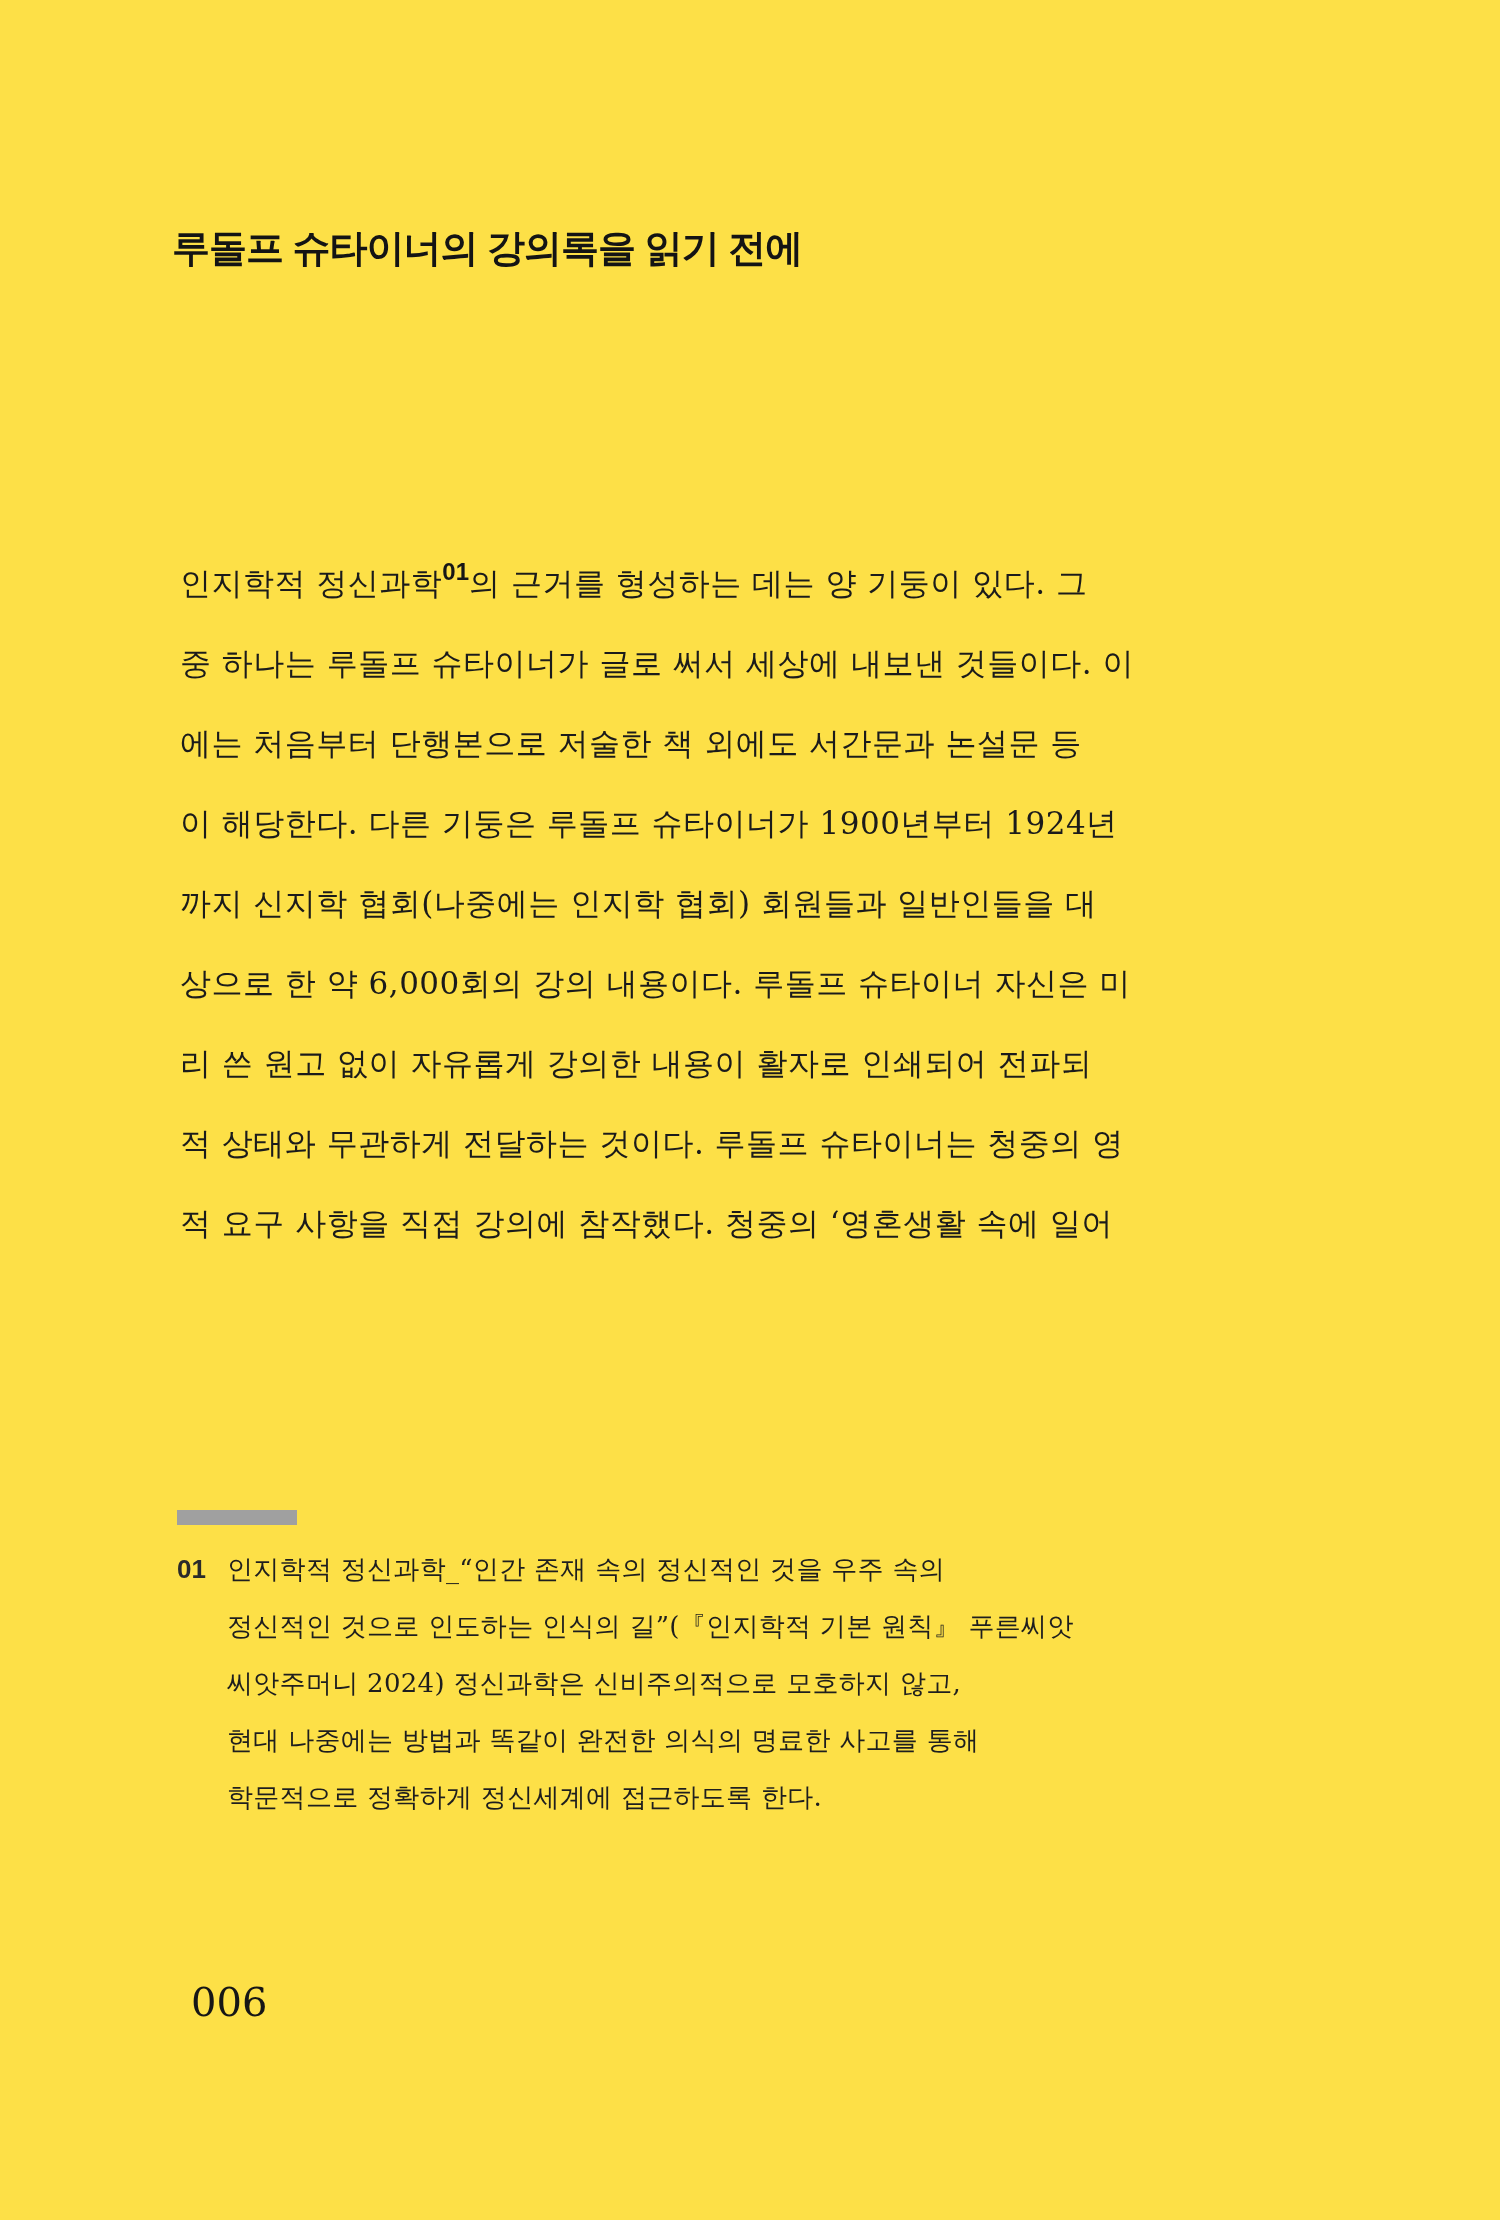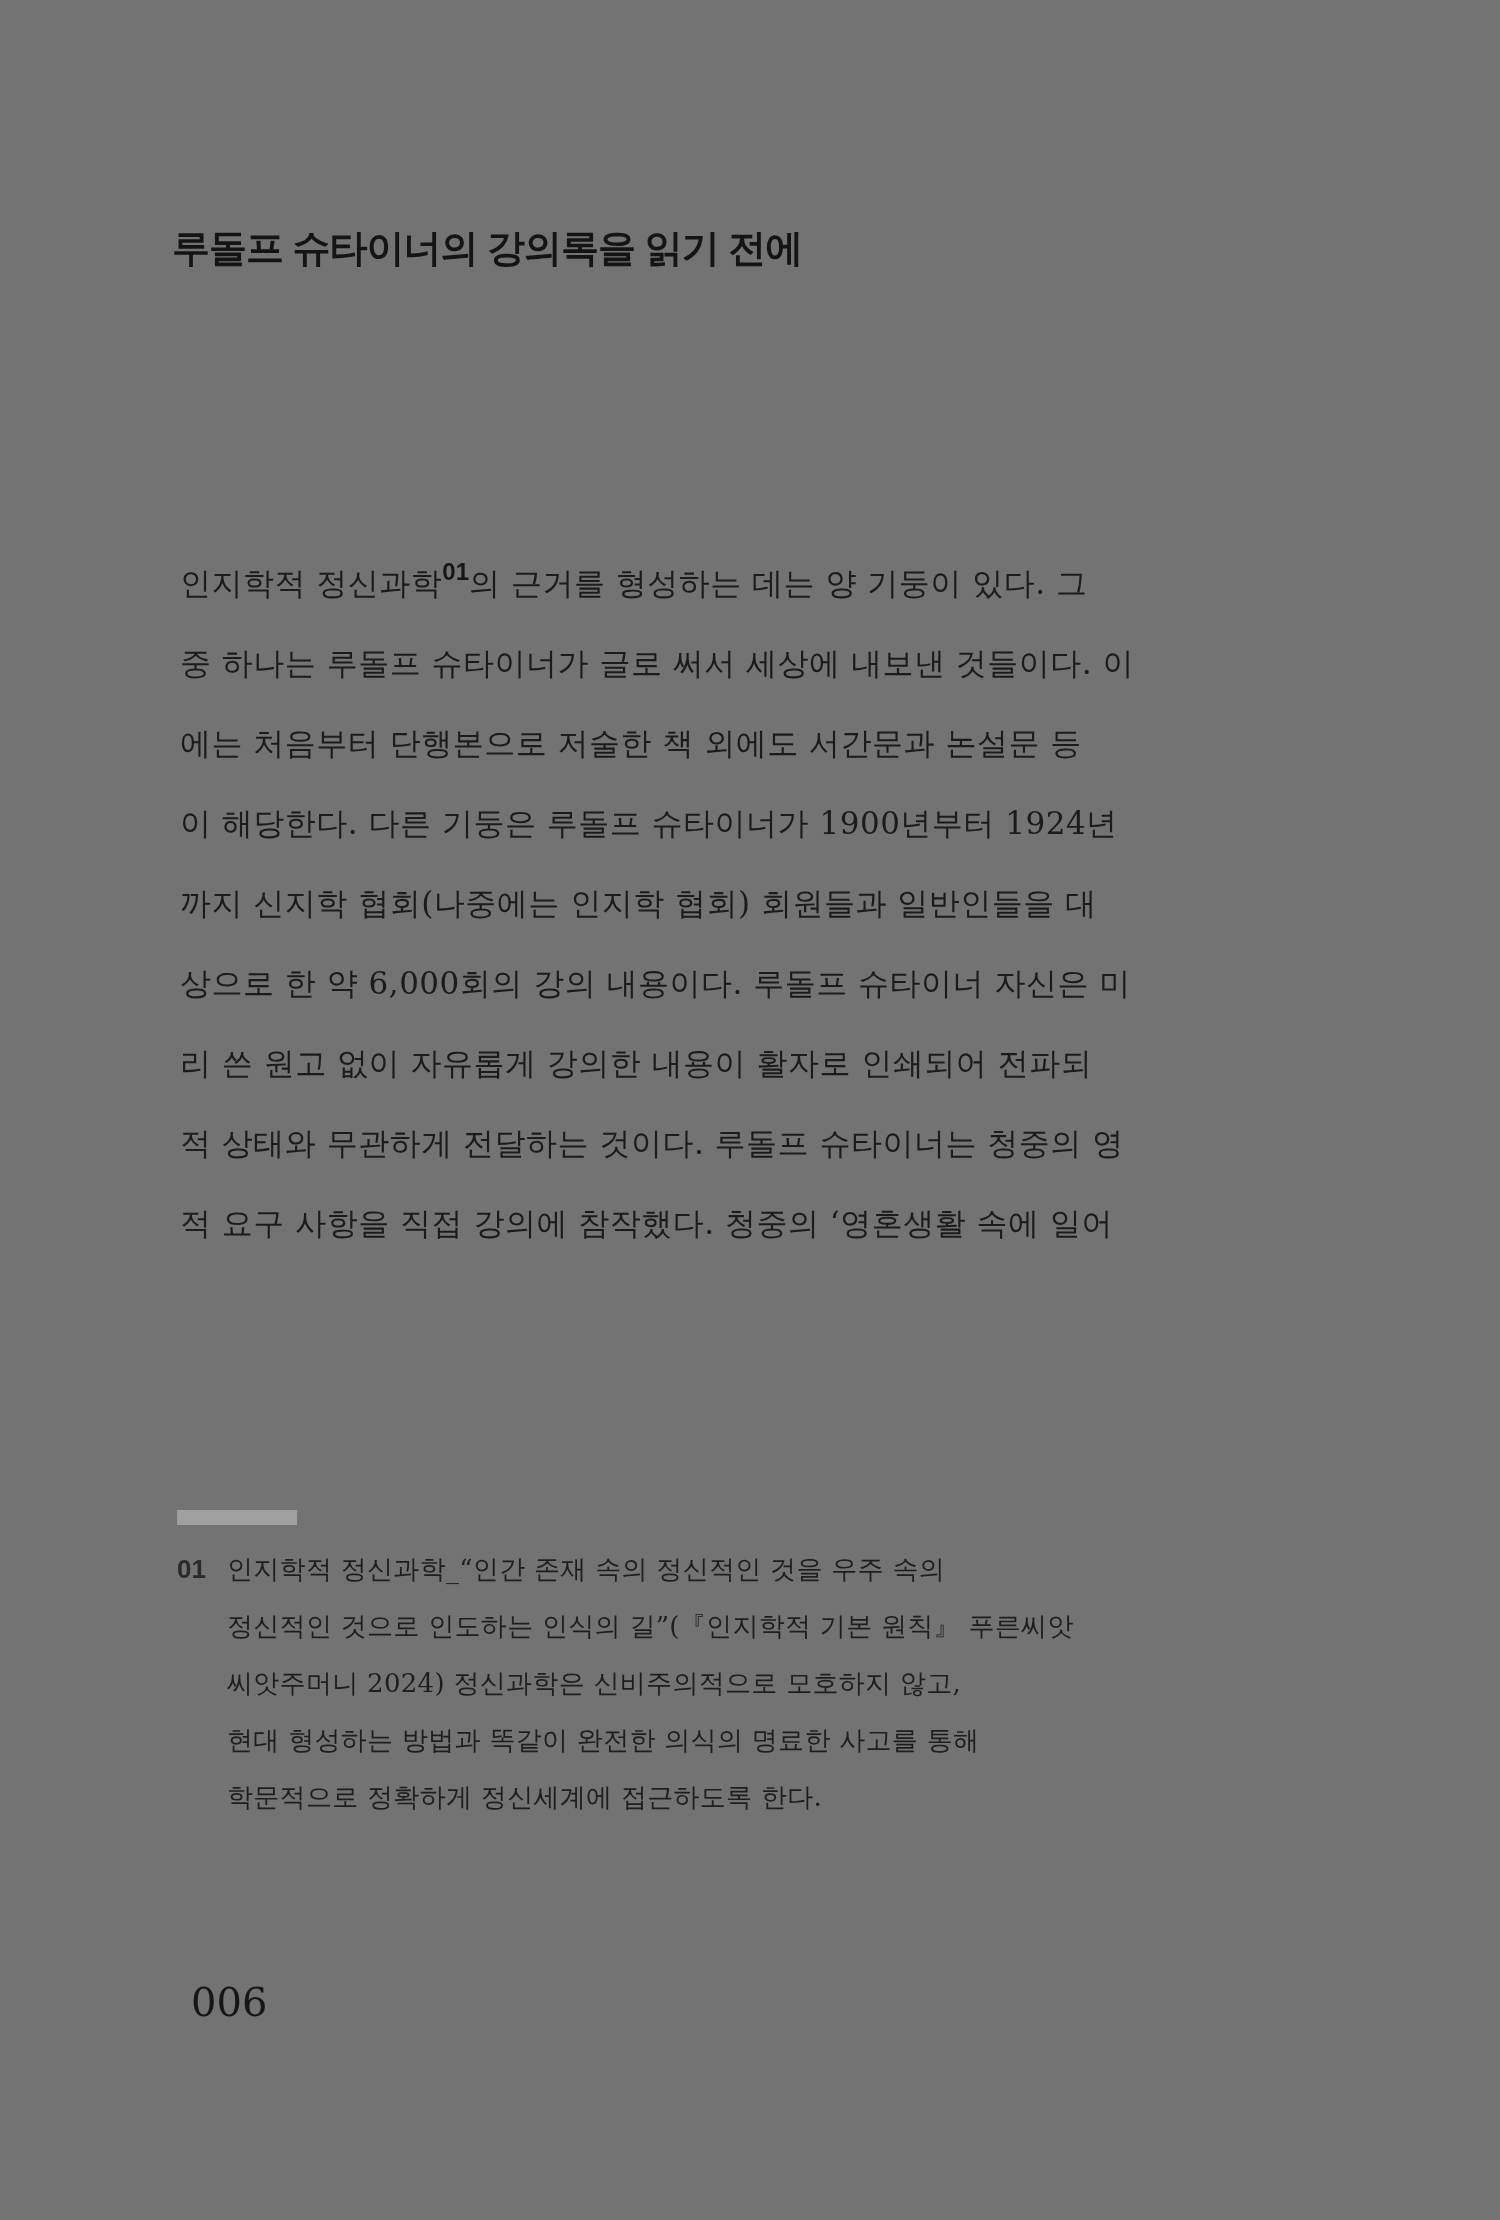--- a/index.html
+++ b/index.html
@@ -9,21 +9,21 @@
     height: 2220px;
     position: relative;
     font-family: "DejaVu Serif", "Liberation Serif", serif;
     color: #1b1b1b;
   }
   .page {
     position: absolute;
     left: 0; top: 0;
     width: 1500px;
     height: 2220px;
-    background: #737373;
+    background: #fde047;
     overflow: hidden;
   }
   .chapter-title {
     position: absolute;
     left: 172px;
     top: 227px;
     font-family: "Liberation Sans", "DejaVu Sans", sans-serif;
     font-weight: bold;
     font-size: 38px;
     line-height: 42px;
@@ -118,20 +118,20 @@
   </div>
 
   <div class="footnote-divider"></div>
 
   <div class="footnote">
     <span class="footnote-marker">01</span>
     <div class="footnote-lines">
       <p class="footnote-line">인지학적 정신과학_“인간 존재 속의 정신적인 것을 우주 속의</p>
       <p class="footnote-line">정신적인 것으로 인도하는 인식의 길”(『인지학적 기본 원칙』 푸른씨앗</p>
       <p class="footnote-line">씨앗주머니 2024) 정신과학은 신비주의적으로 모호하지 않고,</p>
-      <p class="footnote-line">현대 형성하는 방법과 똑같이 완전한 의식의 명료한 사고를 통해</p>
+      <p class="footnote-line">현대 나중에는 방법과 똑같이 완전한 의식의 명료한 사고를 통해</p>
       <p class="footnote-line">학문적으로 정확하게 정신세계에 접근하도록 한다.</p>
     </div>
   </div>
 
   <div class="page-number">006</div>
 
 </div>
 
 </body></html>

